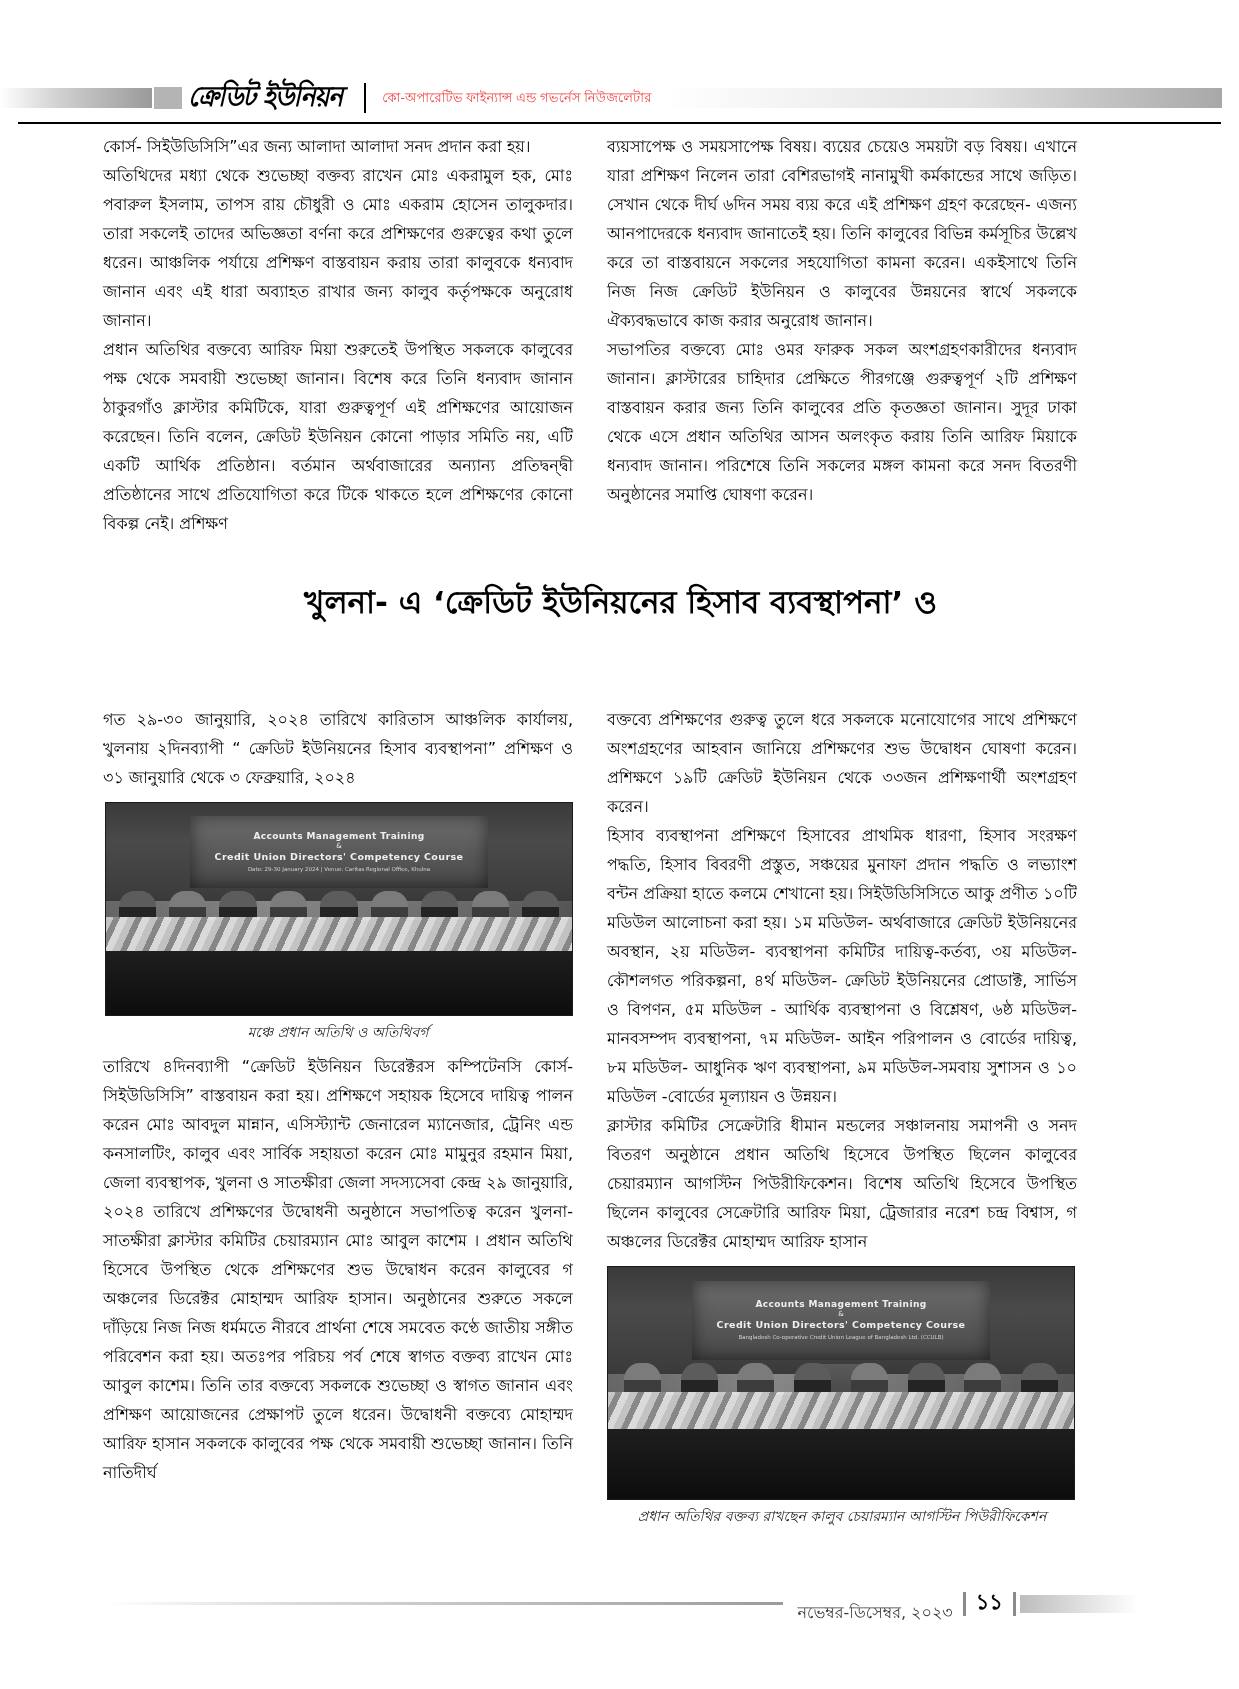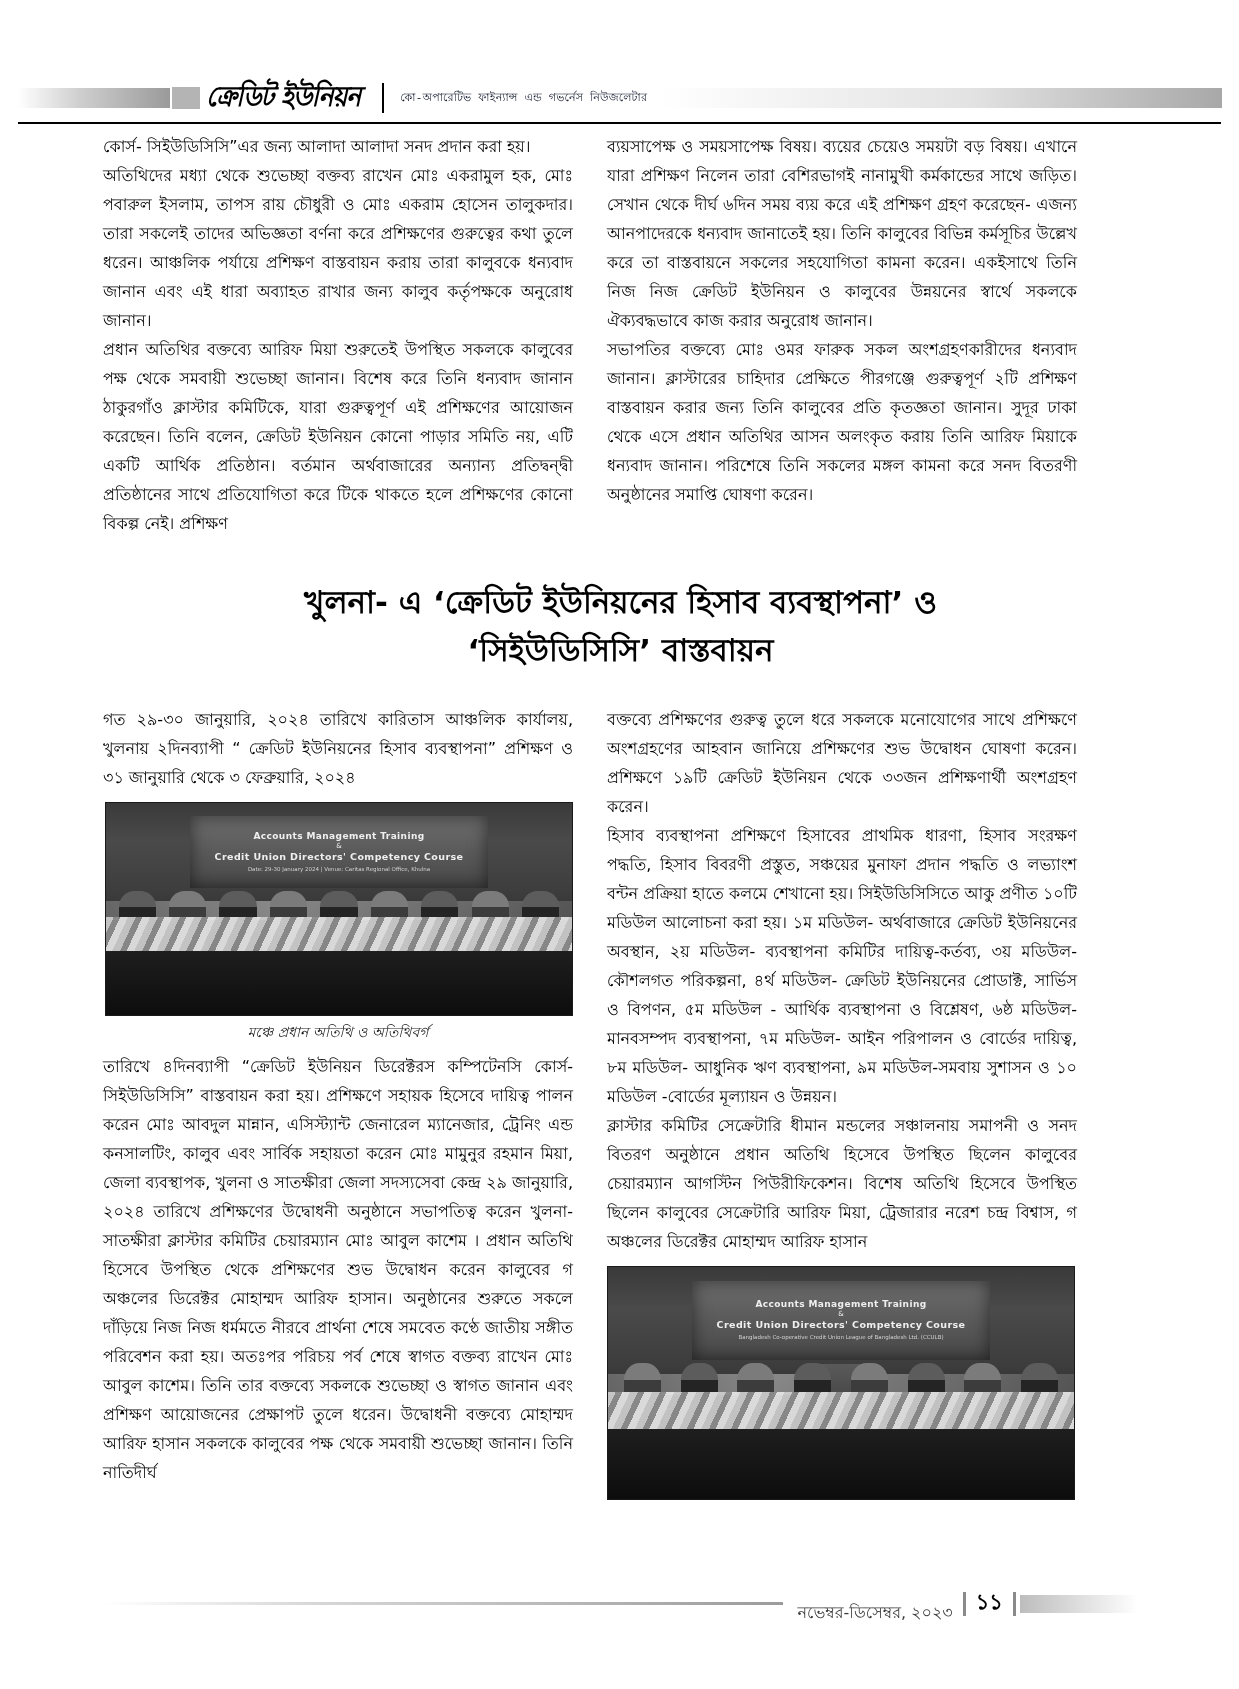--- a/index.html
+++ b/index.html
@@ -22,21 +22,20 @@
 
   
   .masthead {
     position: absolute;
     top: 78px;
     left: 0;
     right: 17px;
     height: 40px;
     display: flex;
     align-items: center;
-    padding-left: 18px;
   }
   .mast-bar-left {
     width: 152px;
     height: 20px;
     background: linear-gradient(to right, #ffffff 0%, #cfcfcf 40%, #9a9a9a 100%);
   }
   .mast-swatch {
     width: 28px;
     height: 22px;
     background: #b4b4b4;
@@ -53,23 +52,23 @@
     white-space: nowrap;
     transform: scaleY(1.12);
   }
   .mast-divider {
     width: 2px;
     height: 30px;
     background: #000000;
     margin: 0 16px 0 22px;
   }
   .mast-subtitle {
-    font-family: Liberation Mono, monospace;
-    font-size: 11px;
-    color: #0f172a;
+    font-family: Liberation Serif, serif;
+    font-size: 13px;
+    color: #ef4444;
     white-space: nowrap;
     letter-spacing: 0.2px;
   }
   .mast-bar-right {
     flex: 1;
     height: 20px;
     margin-left: 14px;
     background: linear-gradient(to right, #ffffff 0%, #e3e3e3 55%, #a8a8a8 100%);
   }
 
@@ -332,21 +331,20 @@
       <p class="bn">প্রধান অতিথির বক্তব্যে আরিফ মিয়া শুরুতেই উপস্থিত সকলকে কালুবের পক্ষ থেকে সমবায়ী শুভেচ্ছা জানান। বিশেষ করে তিনি ধন্যবাদ জানান ঠাকুরগাঁও ক্লাস্টার কমিটিকে, যারা গুরুত্বপূর্ণ এই প্রশিক্ষণের আয়োজন করেছেন। তিনি বলেন, ক্রেডিট ইউনিয়ন কোনো পাড়ার সমিতি নয়, এটি একটি আর্থিক প্রতিষ্ঠান। বর্তমান অর্থবাজারের অন্যান্য প্রতিদ্বন্দ্বী প্রতিষ্ঠানের সাথে প্রতিযোগিতা করে টিকে থাকতে হলে প্রশিক্ষণের কোনো বিকল্প নেই। প্রশিক্ষণ</p>
     </div>
     <div class="col">
       <p class="bn">ব্যয়সাপেক্ষ ও সময়সাপেক্ষ বিষয়। ব্যয়ের চেয়েও সময়টা বড় বিষয়। এখানে যারা প্রশিক্ষণ নিলেন তারা বেশিরভাগই নানামুখী কর্মকান্ডের সাথে জড়িত। সেখান থেকে দীর্ঘ ৬দিন সময় ব্যয় করে এই প্রশিক্ষণ গ্রহণ করেছেন- এজন্য আনপাদেরকে ধন্যবাদ জানাতেই হয়। তিনি কালুবের বিভিন্ন কর্মসূচির উল্লেখ করে তা বাস্তবায়নে সকলের সহযোগিতা কামনা করেন। একইসাথে তিনি নিজ নিজ ক্রেডিট ইউনিয়ন ও কালুবের উন্নয়নের স্বার্থে সকলকে ঐক্যবদ্ধভাবে কাজ করার অনুরোধ জানান।</p>
       <p class="bn">সভাপতির বক্তব্যে মোঃ ওমর ফারুক সকল অংশগ্রহণকারীদের ধন্যবাদ জানান। ক্লাস্টারের চাহিদার প্রেক্ষিতে পীরগঞ্জে গুরুত্বপূর্ণ ২টি প্রশিক্ষণ বাস্তবায়ন করার জন্য তিনি কালুবের প্রতি কৃতজ্ঞতা জানান। সুদূর ঢাকা থেকে এসে প্রধান অতিথির আসন অলংকৃত করায় তিনি আরিফ মিয়াকে ধন্যবাদ জানান। পরিশেষে তিনি সকলের মঙ্গল কামনা করে সনদ বিতরণী অনুষ্ঠানের সমাপ্তি ঘোষণা করেন।</p>
     </div>
   </div>
 
   <div class="headline">
     <div class="headline-line">খুলনা- এ ‘ক্রেডিট ইউনিয়নের হিসাব ব্যবস্থাপনা’ ও</div>
-    <div class="headline-line">‘সিইউডিসিসি’ বাস্তবায়ন</div>
   </div>
 
   <div class="lower">
 
     <div class="col">
       <p class="bn">গত ২৯-৩০ জানুয়ারি, ২০২৪ তারিখে কারিতাস আঞ্চলিক কার্যালয়, খুলনায় ২দিনব্যাপী “ ক্রেডিট ইউনিয়নের হিসাব ব্যবস্থাপনা” প্রশিক্ষণ ও ৩১ জানুয়ারি থেকে ৩ ফেব্রুয়ারি, ২০২৪</p>
 
       <div class="photo photo-1">
         <div class="photo-sky"></div>
         <div class="photo-strip"></div>
@@ -396,20 +394,21 @@
           <div class="figure light"></div>
           <div class="figure"></div>
           <div class="figure light"></div>
           <div class="figure"></div>
           <div class="figure light"></div>
           <div class="figure"></div>
         </div>
         <div class="photo-cloth"></div>
         <div class="photo-table"></div>
       </div>
+      <div class="caption">প্রধান অতিথির বক্তব্য রাখছেন কালুব চেয়ারম্যান আগস্টিন পিউরীফিকেশন</div>
     </div>
   </div>
 
   <div class="footer">
     <div class="footer-rule"></div>
     <div class="footer-date">নভেম্বর-ডিসেম্বর, ২০২৩</div>
     <div class="footer-sep"></div>
     <div class="footer-page">১১</div>
     <div class="footer-sep2"></div>
     <div class="footer-tail"></div>

